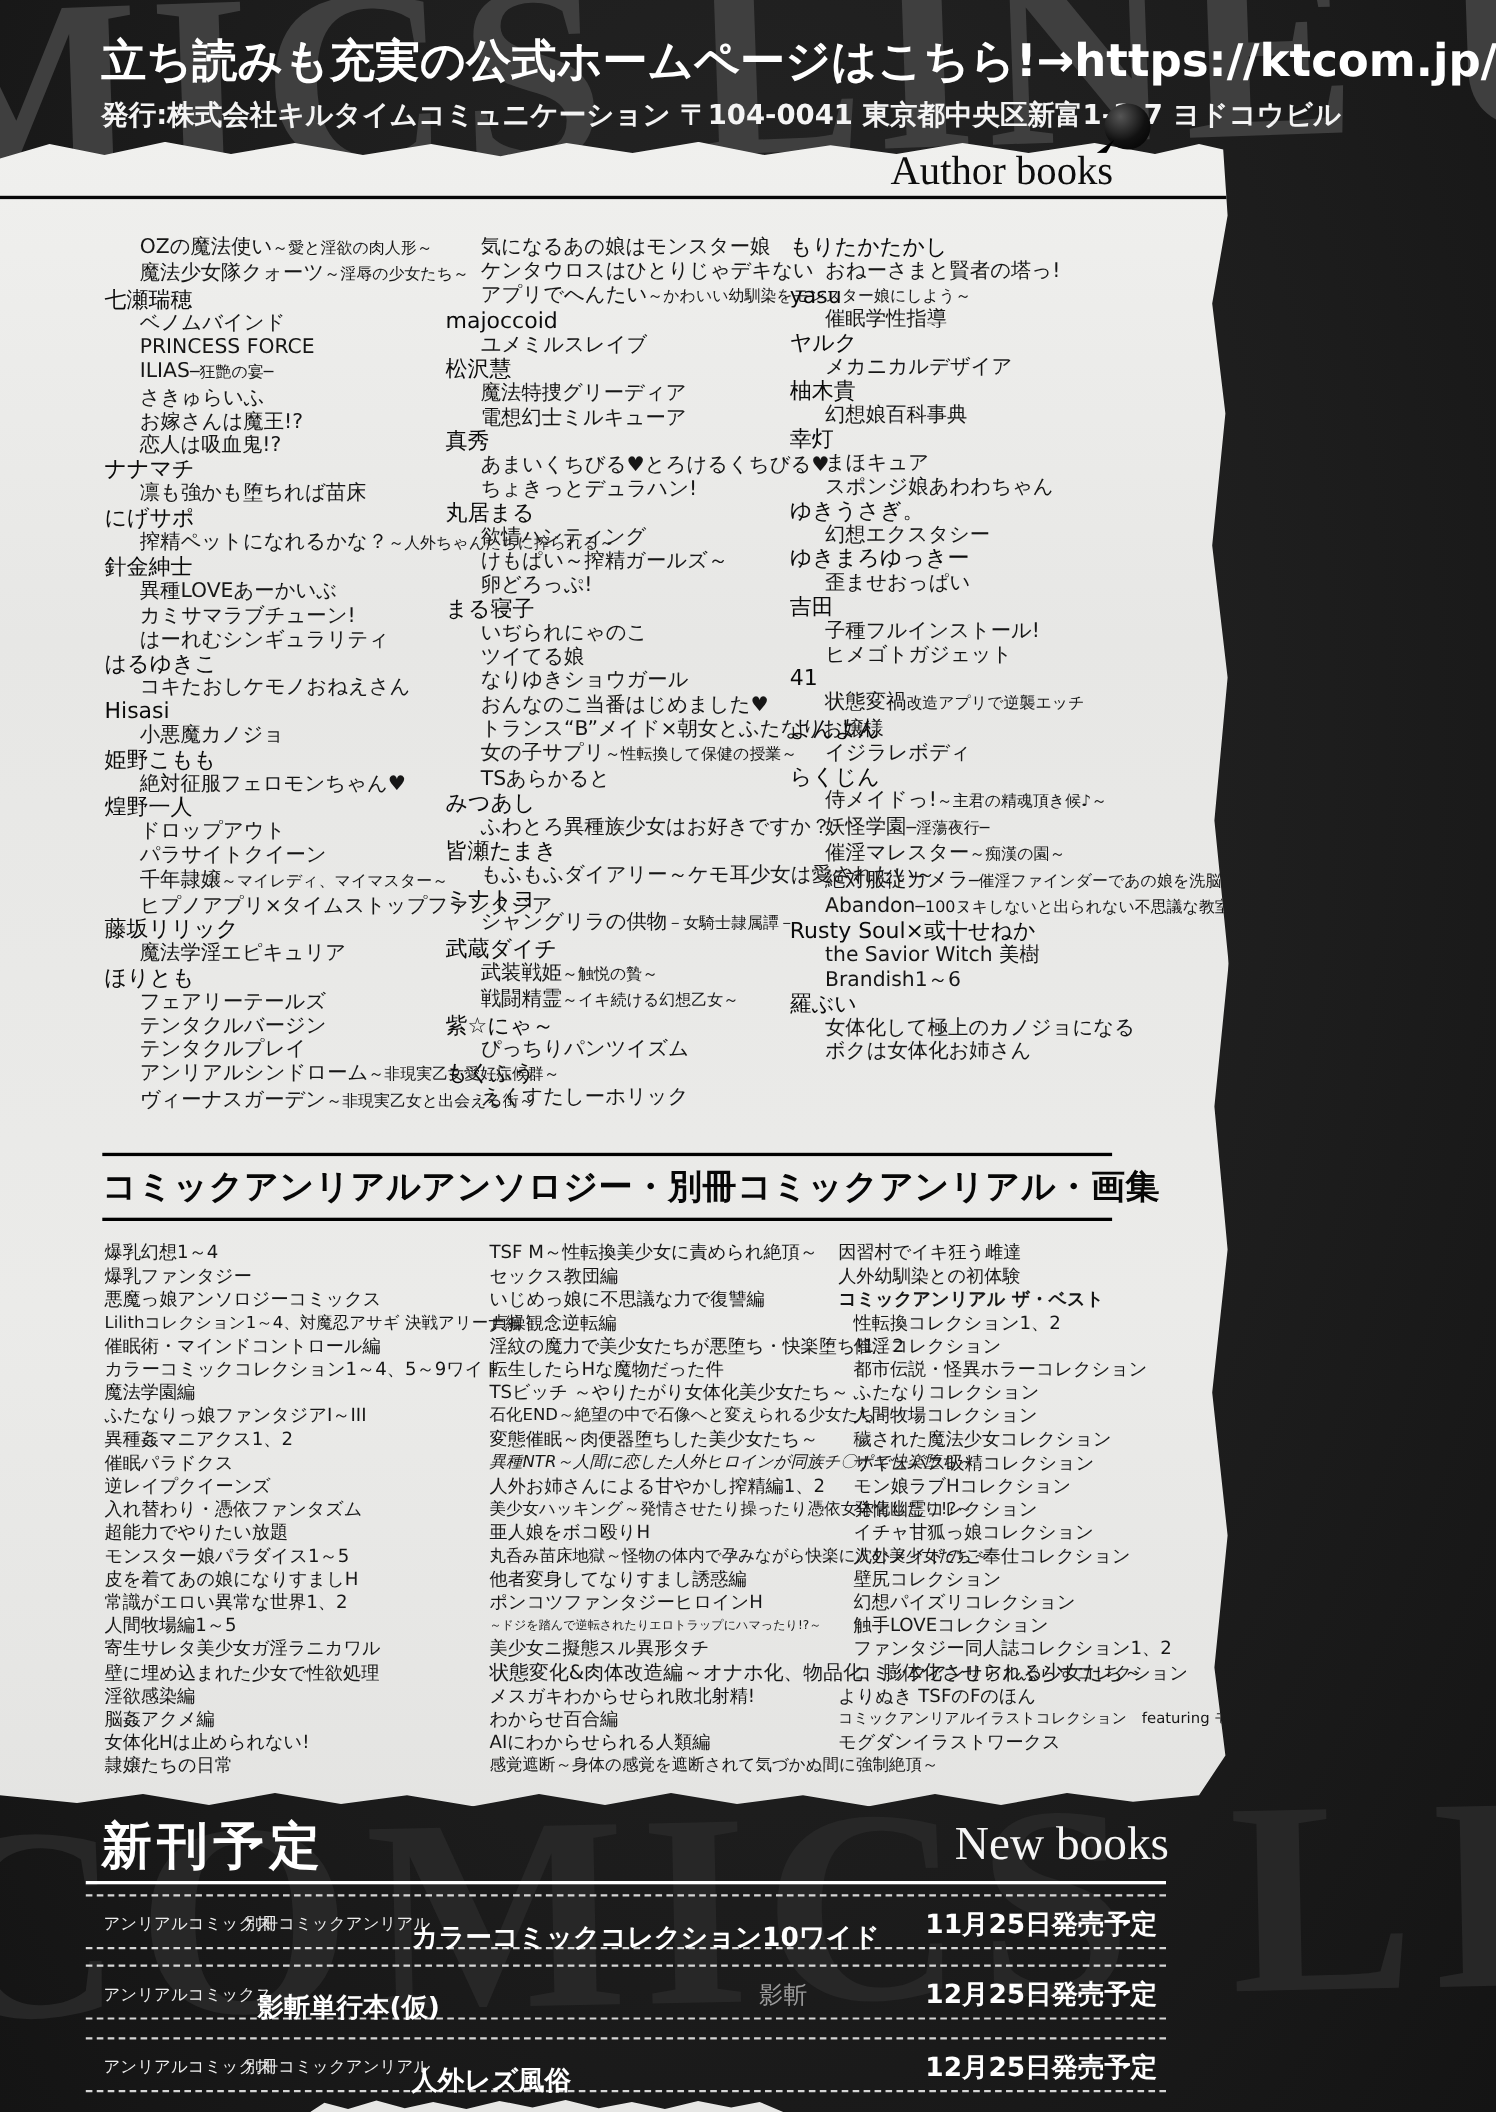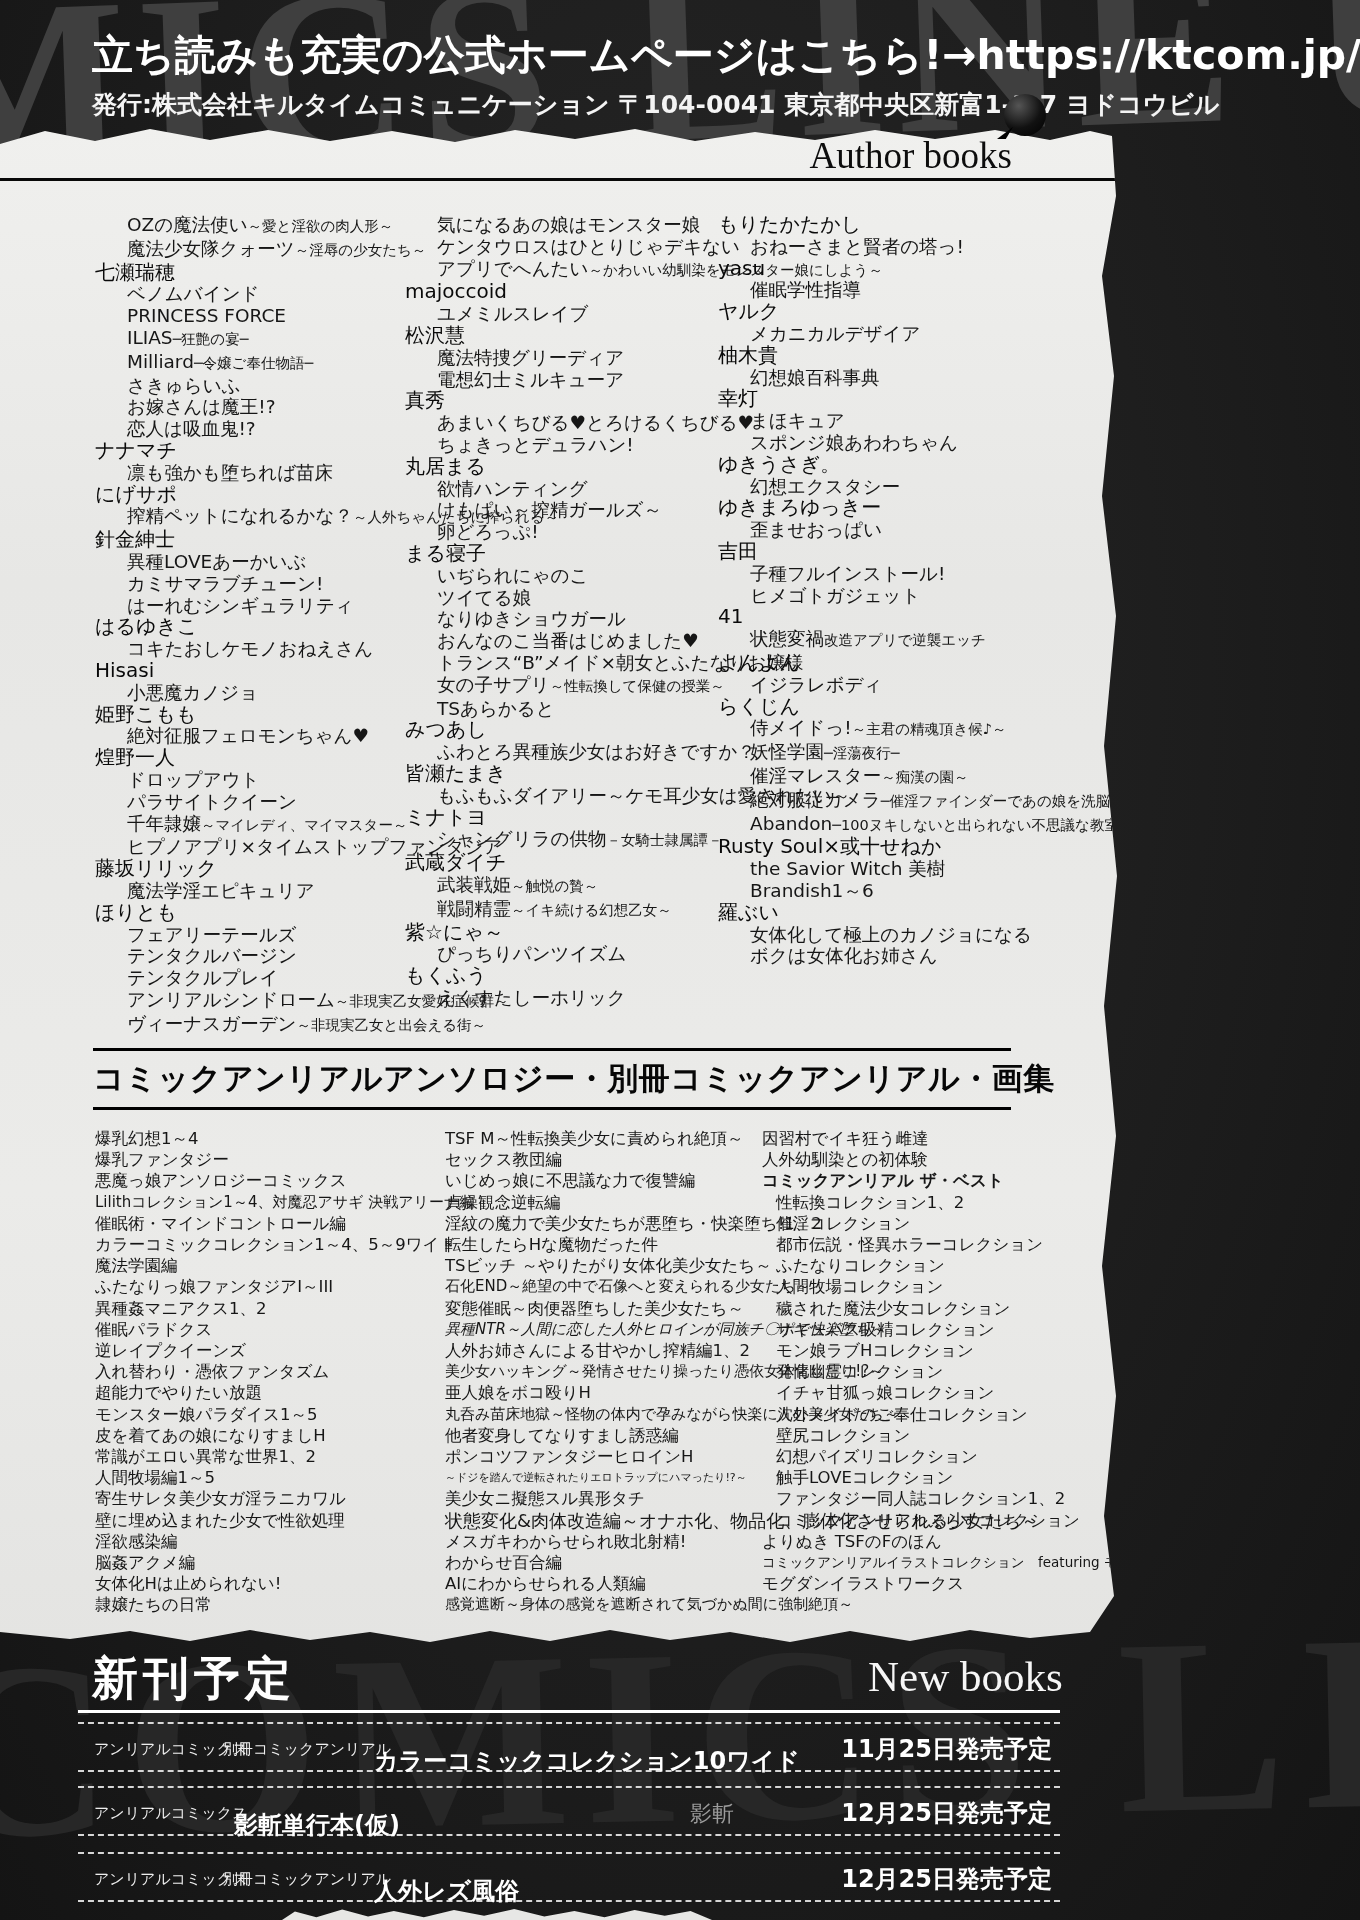--- a/index.html
+++ b/index.html
@@ -78,21 +78,20 @@
     <div class="ab-title">Author books</div>
     <div class="ab-rule"></div>
     <div class="ab-cols" id="author-cols">
         <div class="ab-col" style="left: 95px;">
           <div class="ab-book"><span>OZの魔法使い</span><span class="sm">～愛と淫欲の肉人形～</span></div>
           <div class="ab-book"><span>魔法少女隊クォーツ</span><span class="sm">～淫辱の少女たち～</span></div>
           <div class="ab-author">七瀬瑞穂</div>
           <div class="ab-book">ベノムバインド</div>
           <div class="ab-book">PRINCESS FORCE</div>
           <div class="ab-book"><span>ILIAS</span><span class="sm">─狂艶の宴─</span></div>
-          <div class="ab-book"><span>Milliard</span><span class="sm">─令嬢ご奉仕物語─</span></div>
           <div class="ab-book">さきゅらいふ</div>
           <div class="ab-book">お嫁さんは魔王!?</div>
           <div class="ab-book">恋人は吸血鬼!?</div>
           <div class="ab-author">ナナマチ</div>
           <div class="ab-book">凛も強かも堕ちれば苗床</div>
           <div class="ab-author">にげサポ</div>
           <div class="ab-book"><span>搾精ペットになれるかな？</span><span class="sm">～人外ちゃんたちに搾られる～</span></div>
           <div class="ab-author">針金紳士</div>
           <div class="ab-book">異種LOVEあーかいぶ</div>
           <div class="ab-book">カミサマラブチューン!</div>

